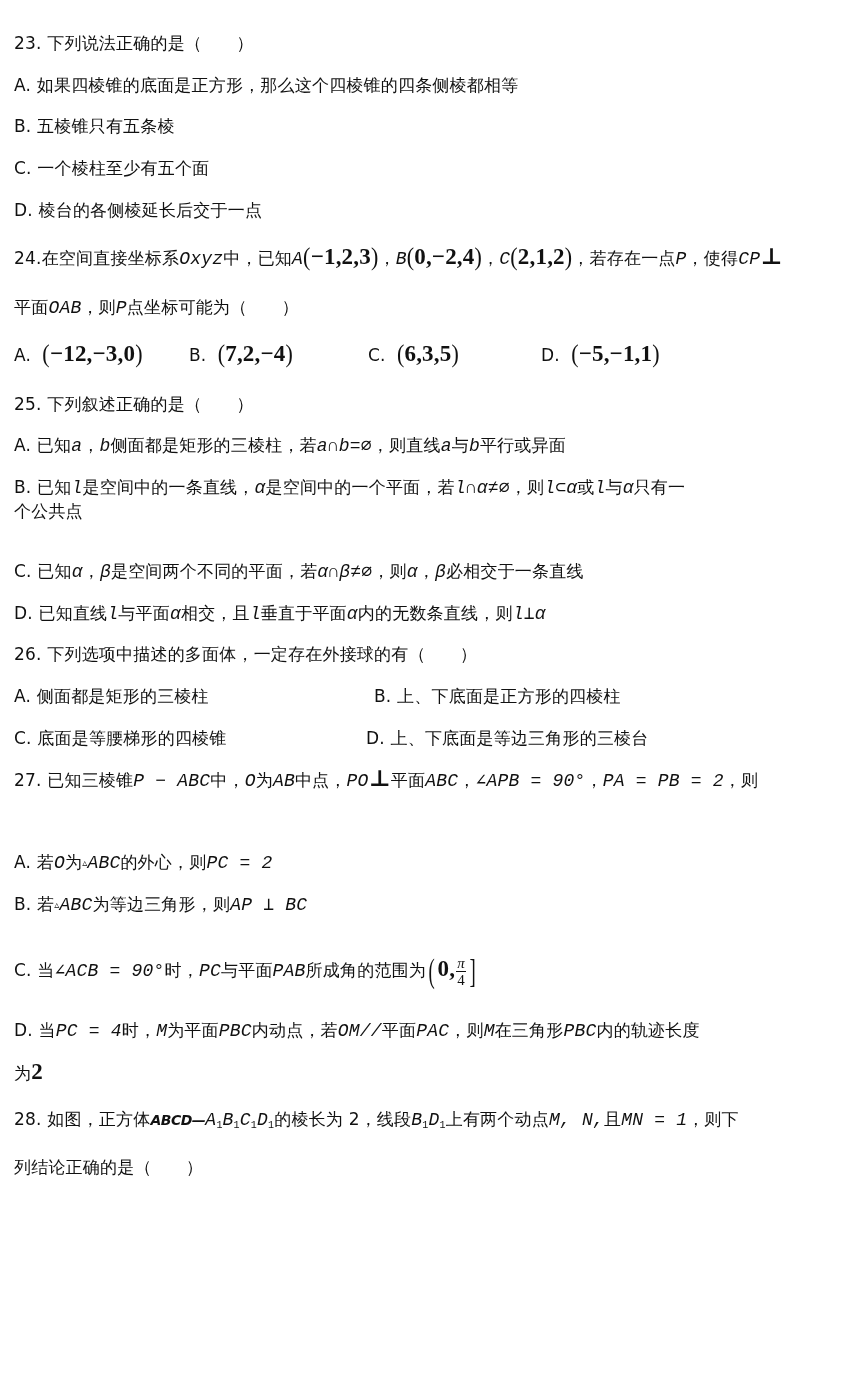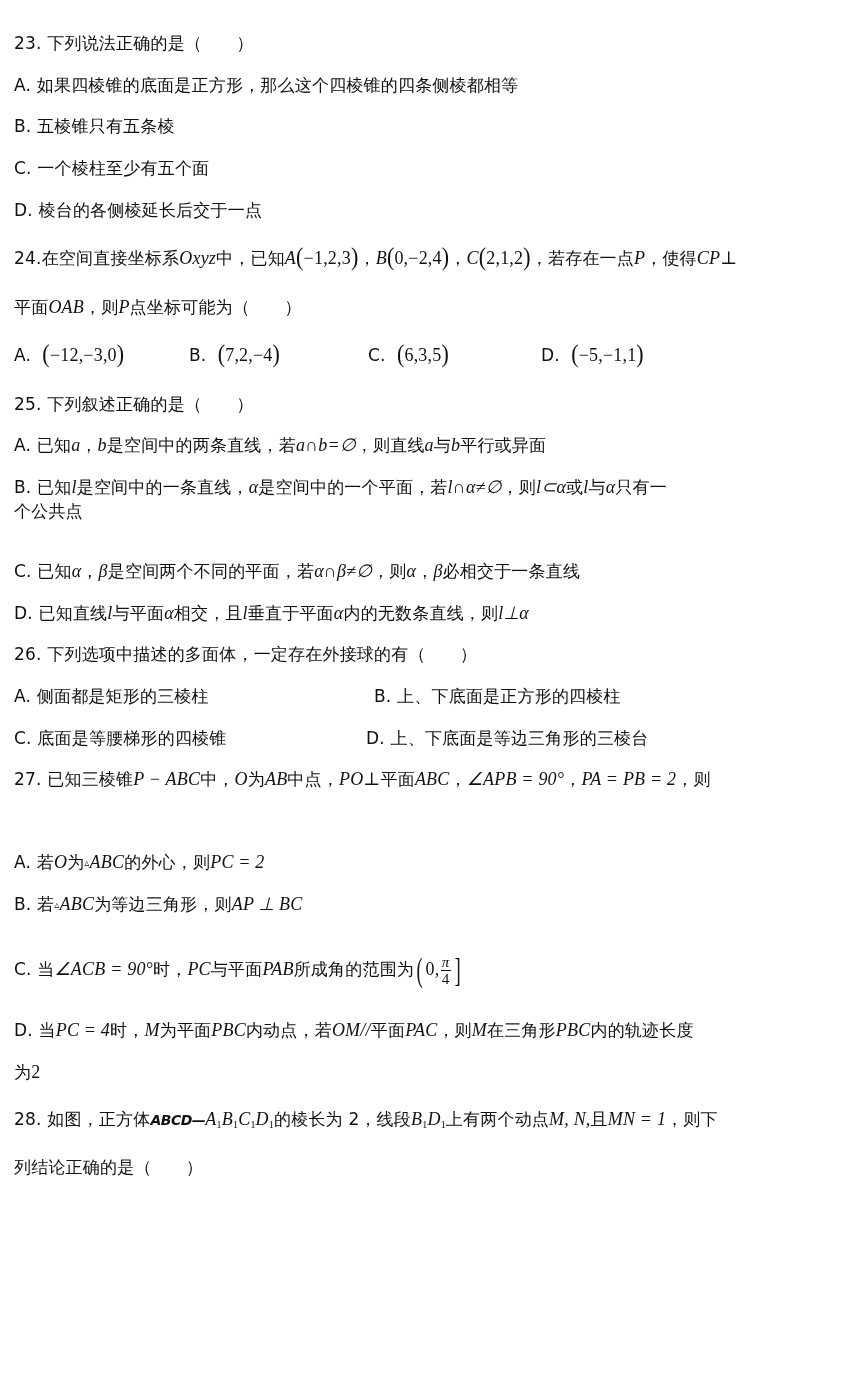--- a/index.html
+++ b/index.html
@@ -24,27 +24,28 @@
     }
     .line {
       position: absolute;
       left: 14px;
       white-space: nowrap;
       line-height: 24px;
       height: 24px;
       letter-spacing: 0.2px;
     }
     .m {
-      font-family: Liberation Serif, serif;
+      font-family: Liberation Mono, monospace;
       font-style: italic;
       font-size: 18px;
     }
     .mu {
       font-family: "Liberation Serif", "DejaVu Serif", serif;
-      font-size: 18px;
+      font-size: 23px;
+      font-weight: bold;
     }
     .paren {
       font-family: "Liberation Serif", "DejaVu Serif", serif;
       font-size: 22px;
       transform: scaleY(1.15);
       display: inline-block;
     }
     sub.s {
       font-size: 10px;
       font-style: normal;
@@ -126,21 +127,21 @@
       <span>D.</span>&nbsp;&nbsp;<span class="paren">(</span><span class="mu">−5,−1,1</span><span class="paren">)</span>
     </span>
   </div>
 
   <div class="line" style="top:392px">
     <span>25.</span>
     <span>下列叙述正确的是（　　）</span>
   </div>
   <div class="line" style="top:433px">
     <span>A.</span>
-    <span>已知</span><span class="m">a</span><span>，</span><span class="m">b</span><span>是空间中的两条直线，若</span><span class="m">a∩b=∅</span><span>，则直线</span><span class="m">a</span><span>与</span><span class="m">b</span><span>平行或异面</span>
+    <span>已知</span><span class="m">a</span><span>，</span><span class="m">b</span><span>侧面都是矩形的三棱柱，若</span><span class="m">a∩b=∅</span><span>，则直线</span><span class="m">a</span><span>与</span><span class="m">b</span><span>平行或异面</span>
   </div>
   <div class="line" style="top:475px">
     <span>B.</span>
     <span>已知</span><span class="m">l</span><span>是空间中的一条直线，</span><span class="m">α</span><span>是空间中的一个平面，若</span><span class="m">l∩α≠∅</span><span>，则</span><span class="m">l⊂α</span><span>或</span><span class="m">l</span><span>与</span><span class="m">α</span><span>只有一</span>
   </div>
   <div class="line" style="top:499px">
     <span>个公共点</span>
   </div>
   <div class="line" style="top:601px">
     <span>D.</span>

